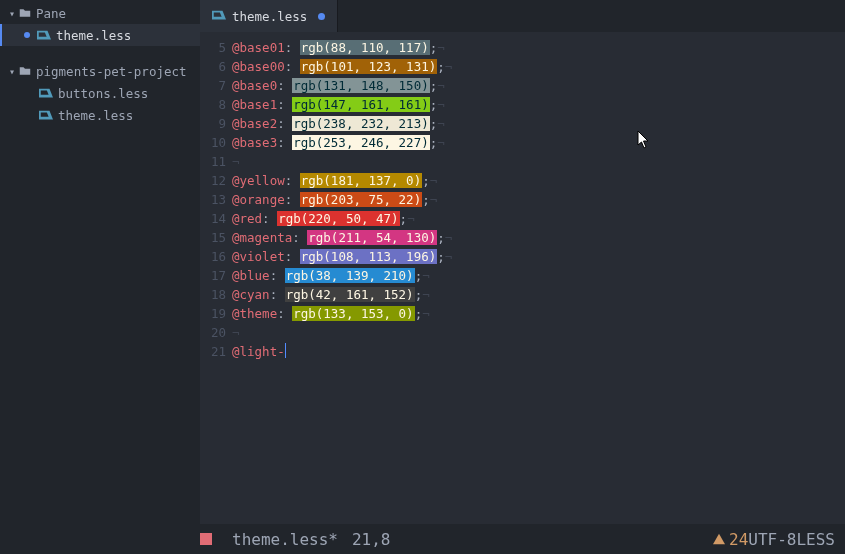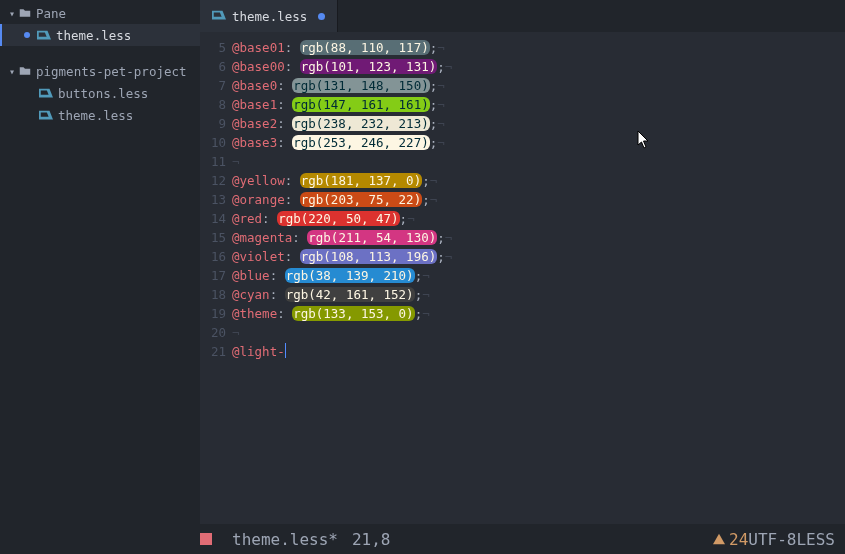--- a/index.html
+++ b/index.html
@@ -75,21 +75,21 @@
   .gutter div { height: 19px; line-height: 19px; padding-right: 6px; }
   .code { padding-top: 6px; }
   .code .line { height: 19px; line-height: 19px; white-space: pre; }
 
   .var   { color: #e06c75; }
   .punct { color: #abb2bf; }
   .colon { color: #abb2bf; }
   .invis { color: #3e4451; }
   .swatch {
     padding: 0 1px;
-    border-radius: 6px;
+    border-radius: 0;
   }
 
   .cursor {
     display: inline-block;
     width: 1px; height: 15px;
     background: #528bff;
     vertical-align: -2px;
     margin-left: 0;
   }
 
@@ -199,21 +199,21 @@
           <div>15</div>
           <div>16</div>
           <div>17</div>
           <div>18</div>
           <div>19</div>
           <div>20</div>
           <div>21</div>
         </div>
       <div class="code" id="code">
           <div class="line"><span class="var">@base01</span><span class="colon">:</span> <span class="swatch" style="background:#586e75;color:#fdf6e3">rgb(88, 110, 117)</span><span class="punct">;</span><span class="invis">¬</span></div>
-          <div class="line"><span class="var">@base00</span><span class="colon">:</span> <span class="swatch" style="background:#701a75;color:#fdf6e3">rgb(101, 123, 131)</span><span class="punct">;</span><span class="invis">¬</span></div>
+          <div class="line"><span class="var">@base00</span><span class="colon">:</span> <span class="swatch" style="background:#a16207;color:#fdf6e3">rgb(101, 123, 131)</span><span class="punct">;</span><span class="invis">¬</span></div>
           <div class="line"><span class="var">@base0</span><span class="colon">:</span> <span class="swatch" style="background:#839496;color:#002b36">rgb(131, 148, 150)</span><span class="punct">;</span><span class="invis">¬</span></div>
           <div class="line"><span class="var">@base1</span><span class="colon">:</span> <span class="swatch" style="background:#84cc16;color:#002b36">rgb(147, 161, 161)</span><span class="punct">;</span><span class="invis">¬</span></div>
           <div class="line"><span class="var">@base2</span><span class="colon">:</span> <span class="swatch" style="background:#eee8d5;color:#002b36">rgb(238, 232, 213)</span><span class="punct">;</span><span class="invis">¬</span></div>
           <div class="line"><span class="var">@base3</span><span class="colon">:</span> <span class="swatch" style="background:#fdf6e3;color:#002b36">rgb(253, 246, 227)</span><span class="punct">;</span><span class="invis">¬</span></div>
           <div class="line"><span class="invis">¬</span></div>
           <div class="line"><span class="var">@yellow</span><span class="colon">:</span> <span class="swatch" style="background:#b58900;color:#fdf6e3">rgb(181, 137, 0)</span><span class="punct">;</span><span class="invis">¬</span></div>
           <div class="line"><span class="var">@orange</span><span class="colon">:</span> <span class="swatch" style="background:#cb4b16;color:#fdf6e3">rgb(203, 75, 22)</span><span class="punct">;</span><span class="invis">¬</span></div>
           <div class="line"><span class="var">@red</span><span class="colon">:</span> <span class="swatch" style="background:#dc322f;color:#fdf6e3">rgb(220, 50, 47)</span><span class="punct">;</span><span class="invis">¬</span></div>
           <div class="line"><span class="var">@magenta</span><span class="colon">:</span> <span class="swatch" style="background:#d33682;color:#fdf6e3">rgb(211, 54, 130)</span><span class="punct">;</span><span class="invis">¬</span></div>
           <div class="line"><span class="var">@violet</span><span class="colon">:</span> <span class="swatch" style="background:#6c71c4;color:#fdf6e3">rgb(108, 113, 196)</span><span class="punct">;</span><span class="invis">¬</span></div>

